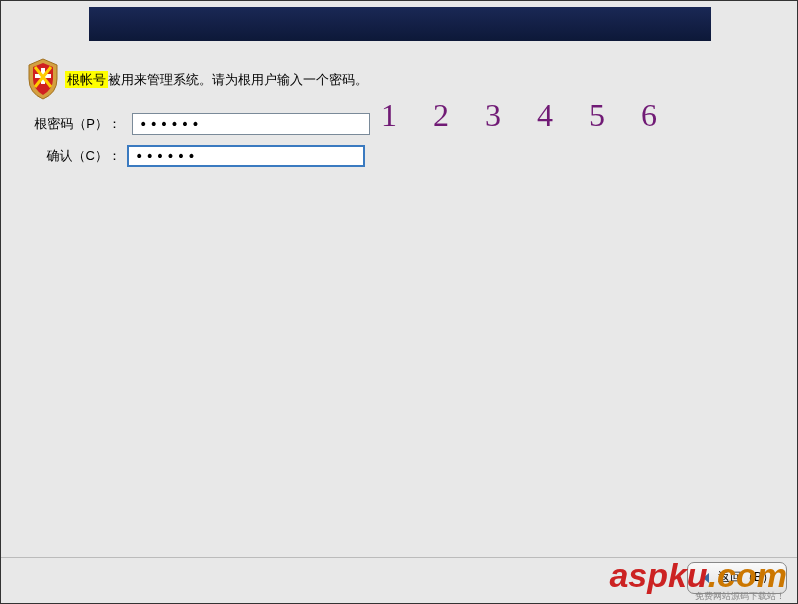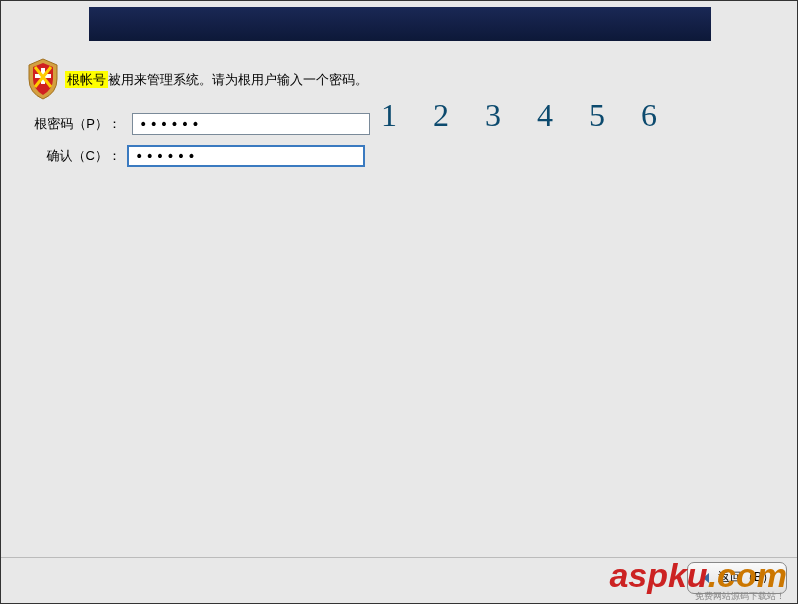--- a/index.html
+++ b/index.html
@@ -78,21 +78,21 @@
     }
     .form-input.focused {
       border: 2px solid #3a7ac0;
     }
     .handwriting {
       position: absolute;
       top: 96px;
       left: 380px;
       font-family: "Comic Sans MS", cursive;
       font-size: 32px;
-      color: #0c4a6e;
+      color: #701a75;
       letter-spacing: 14px;
       font-weight: normal;
     }
     .footer {
       position: absolute;
       bottom: 6px;
       left: 0;
       right: 0;
       height: 40px;
       border-top: 1px solid #bbb;

